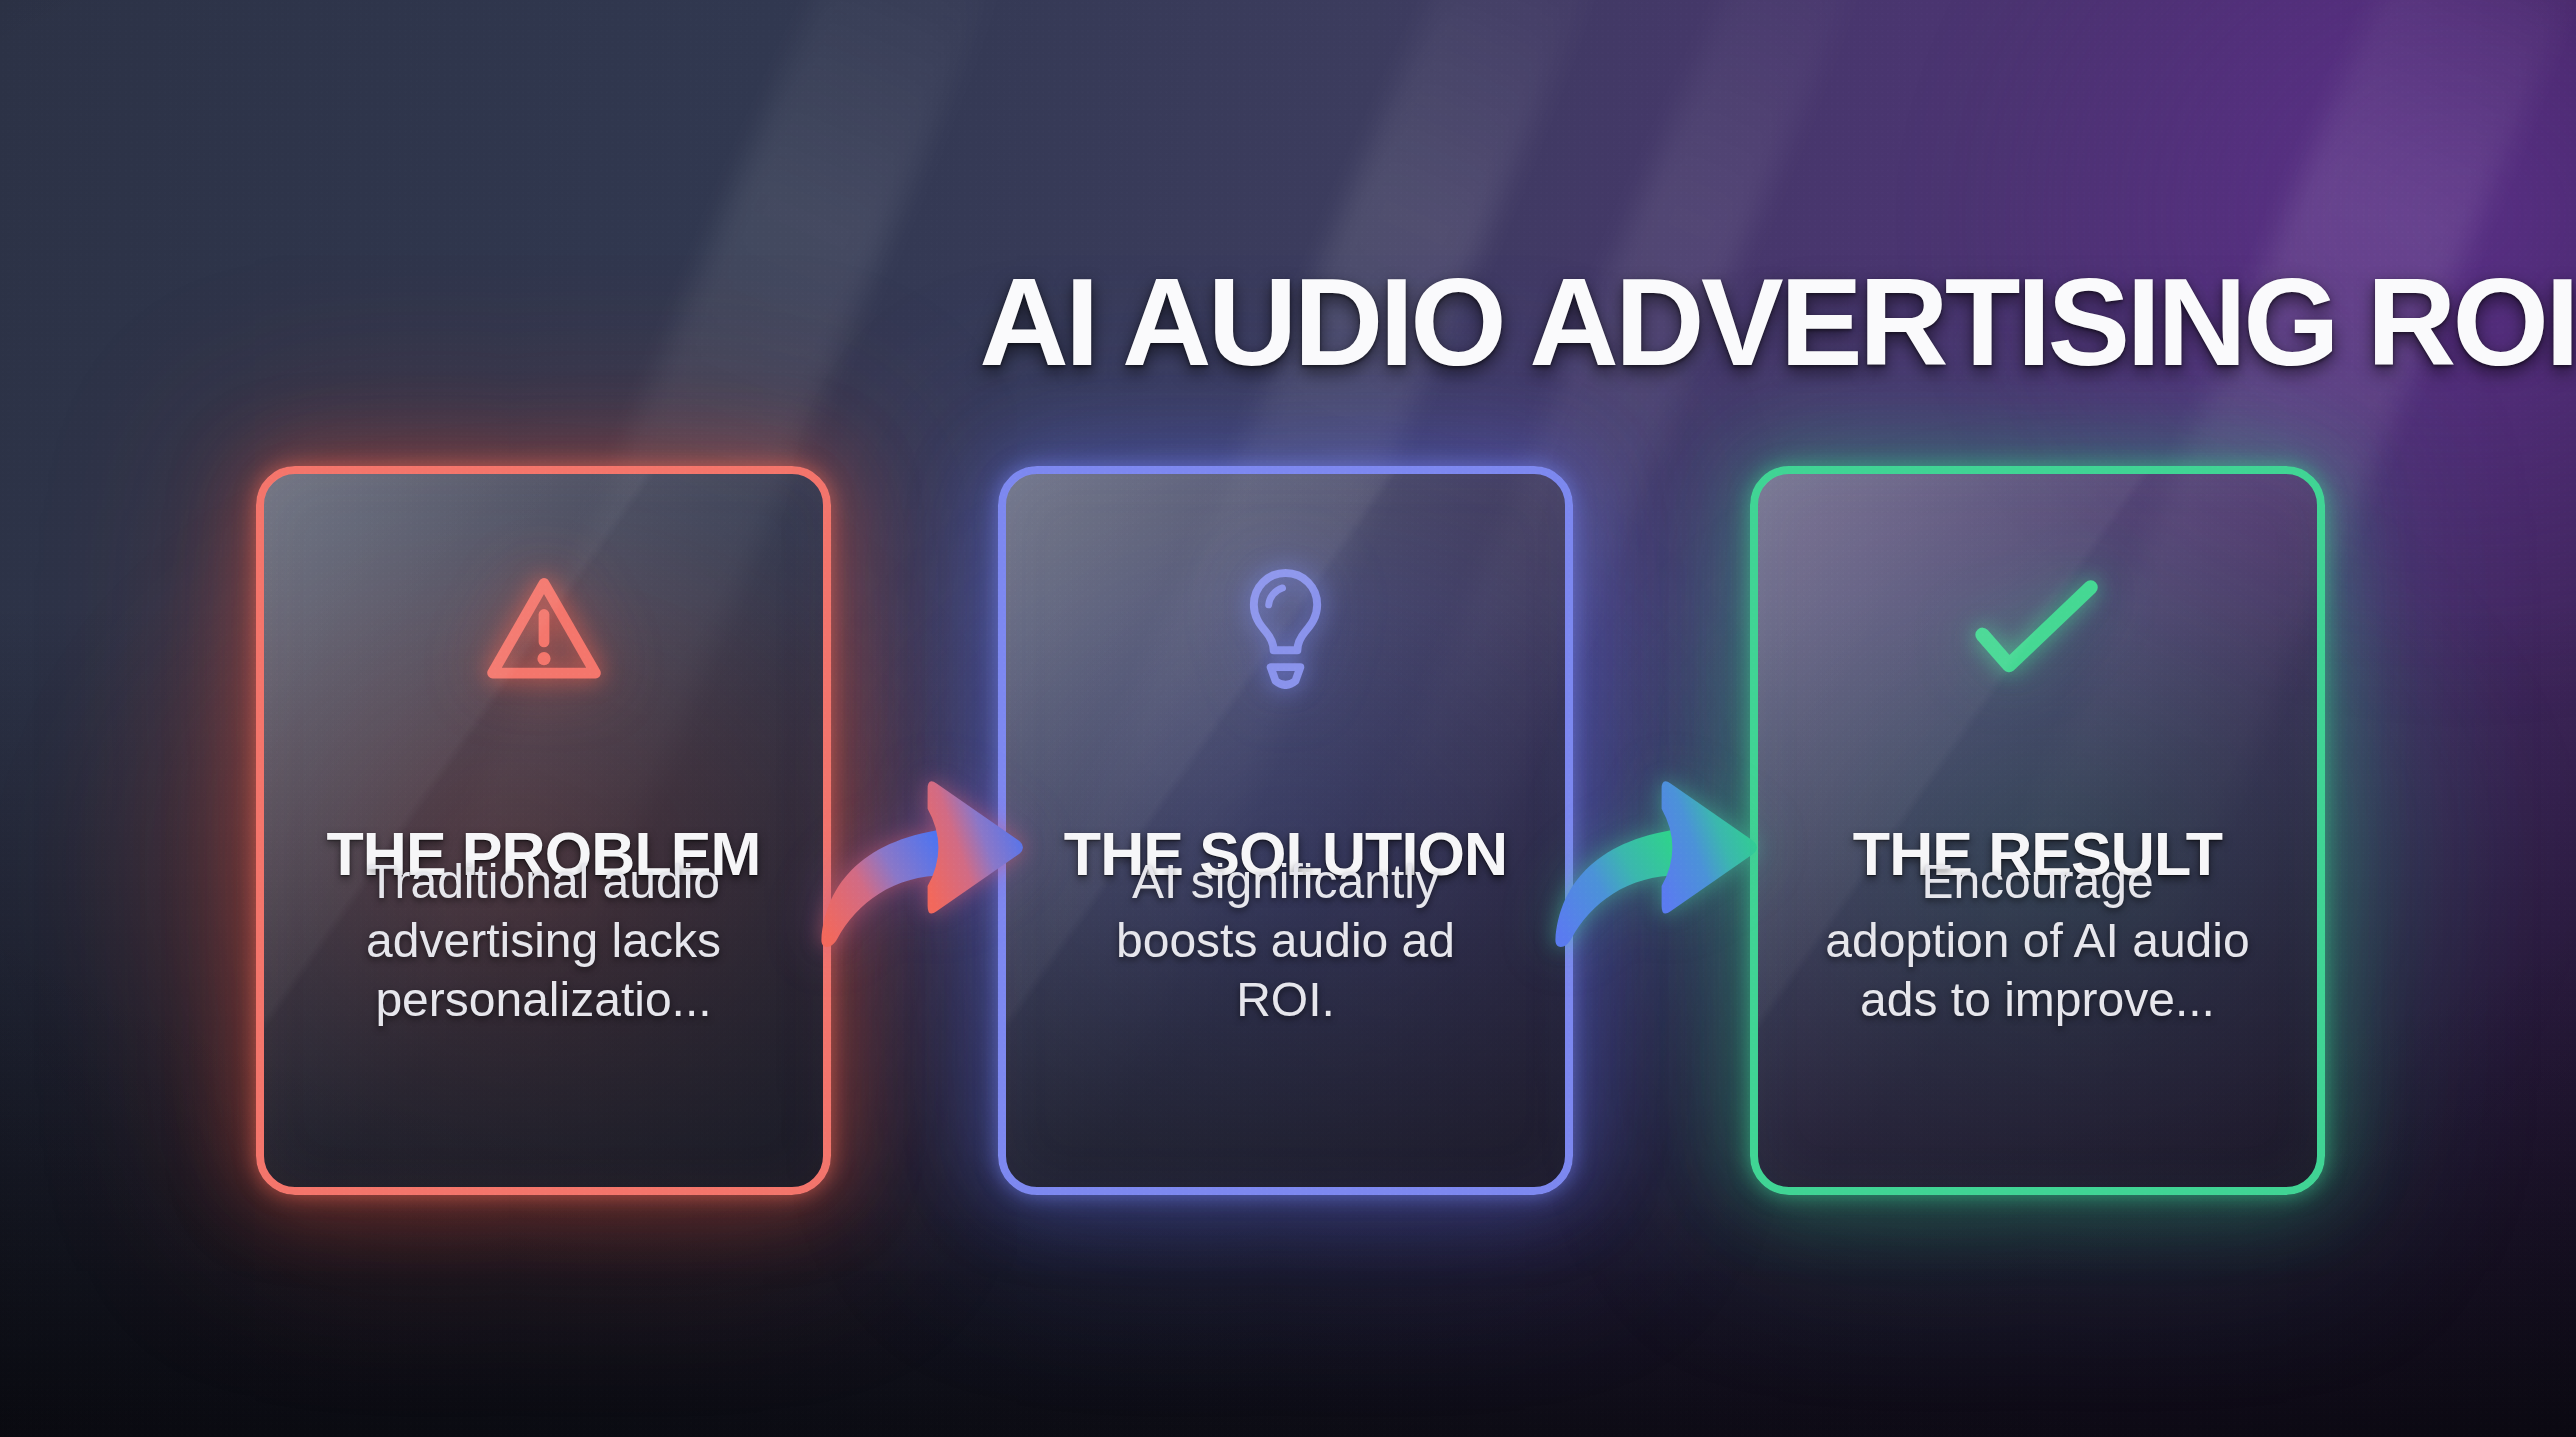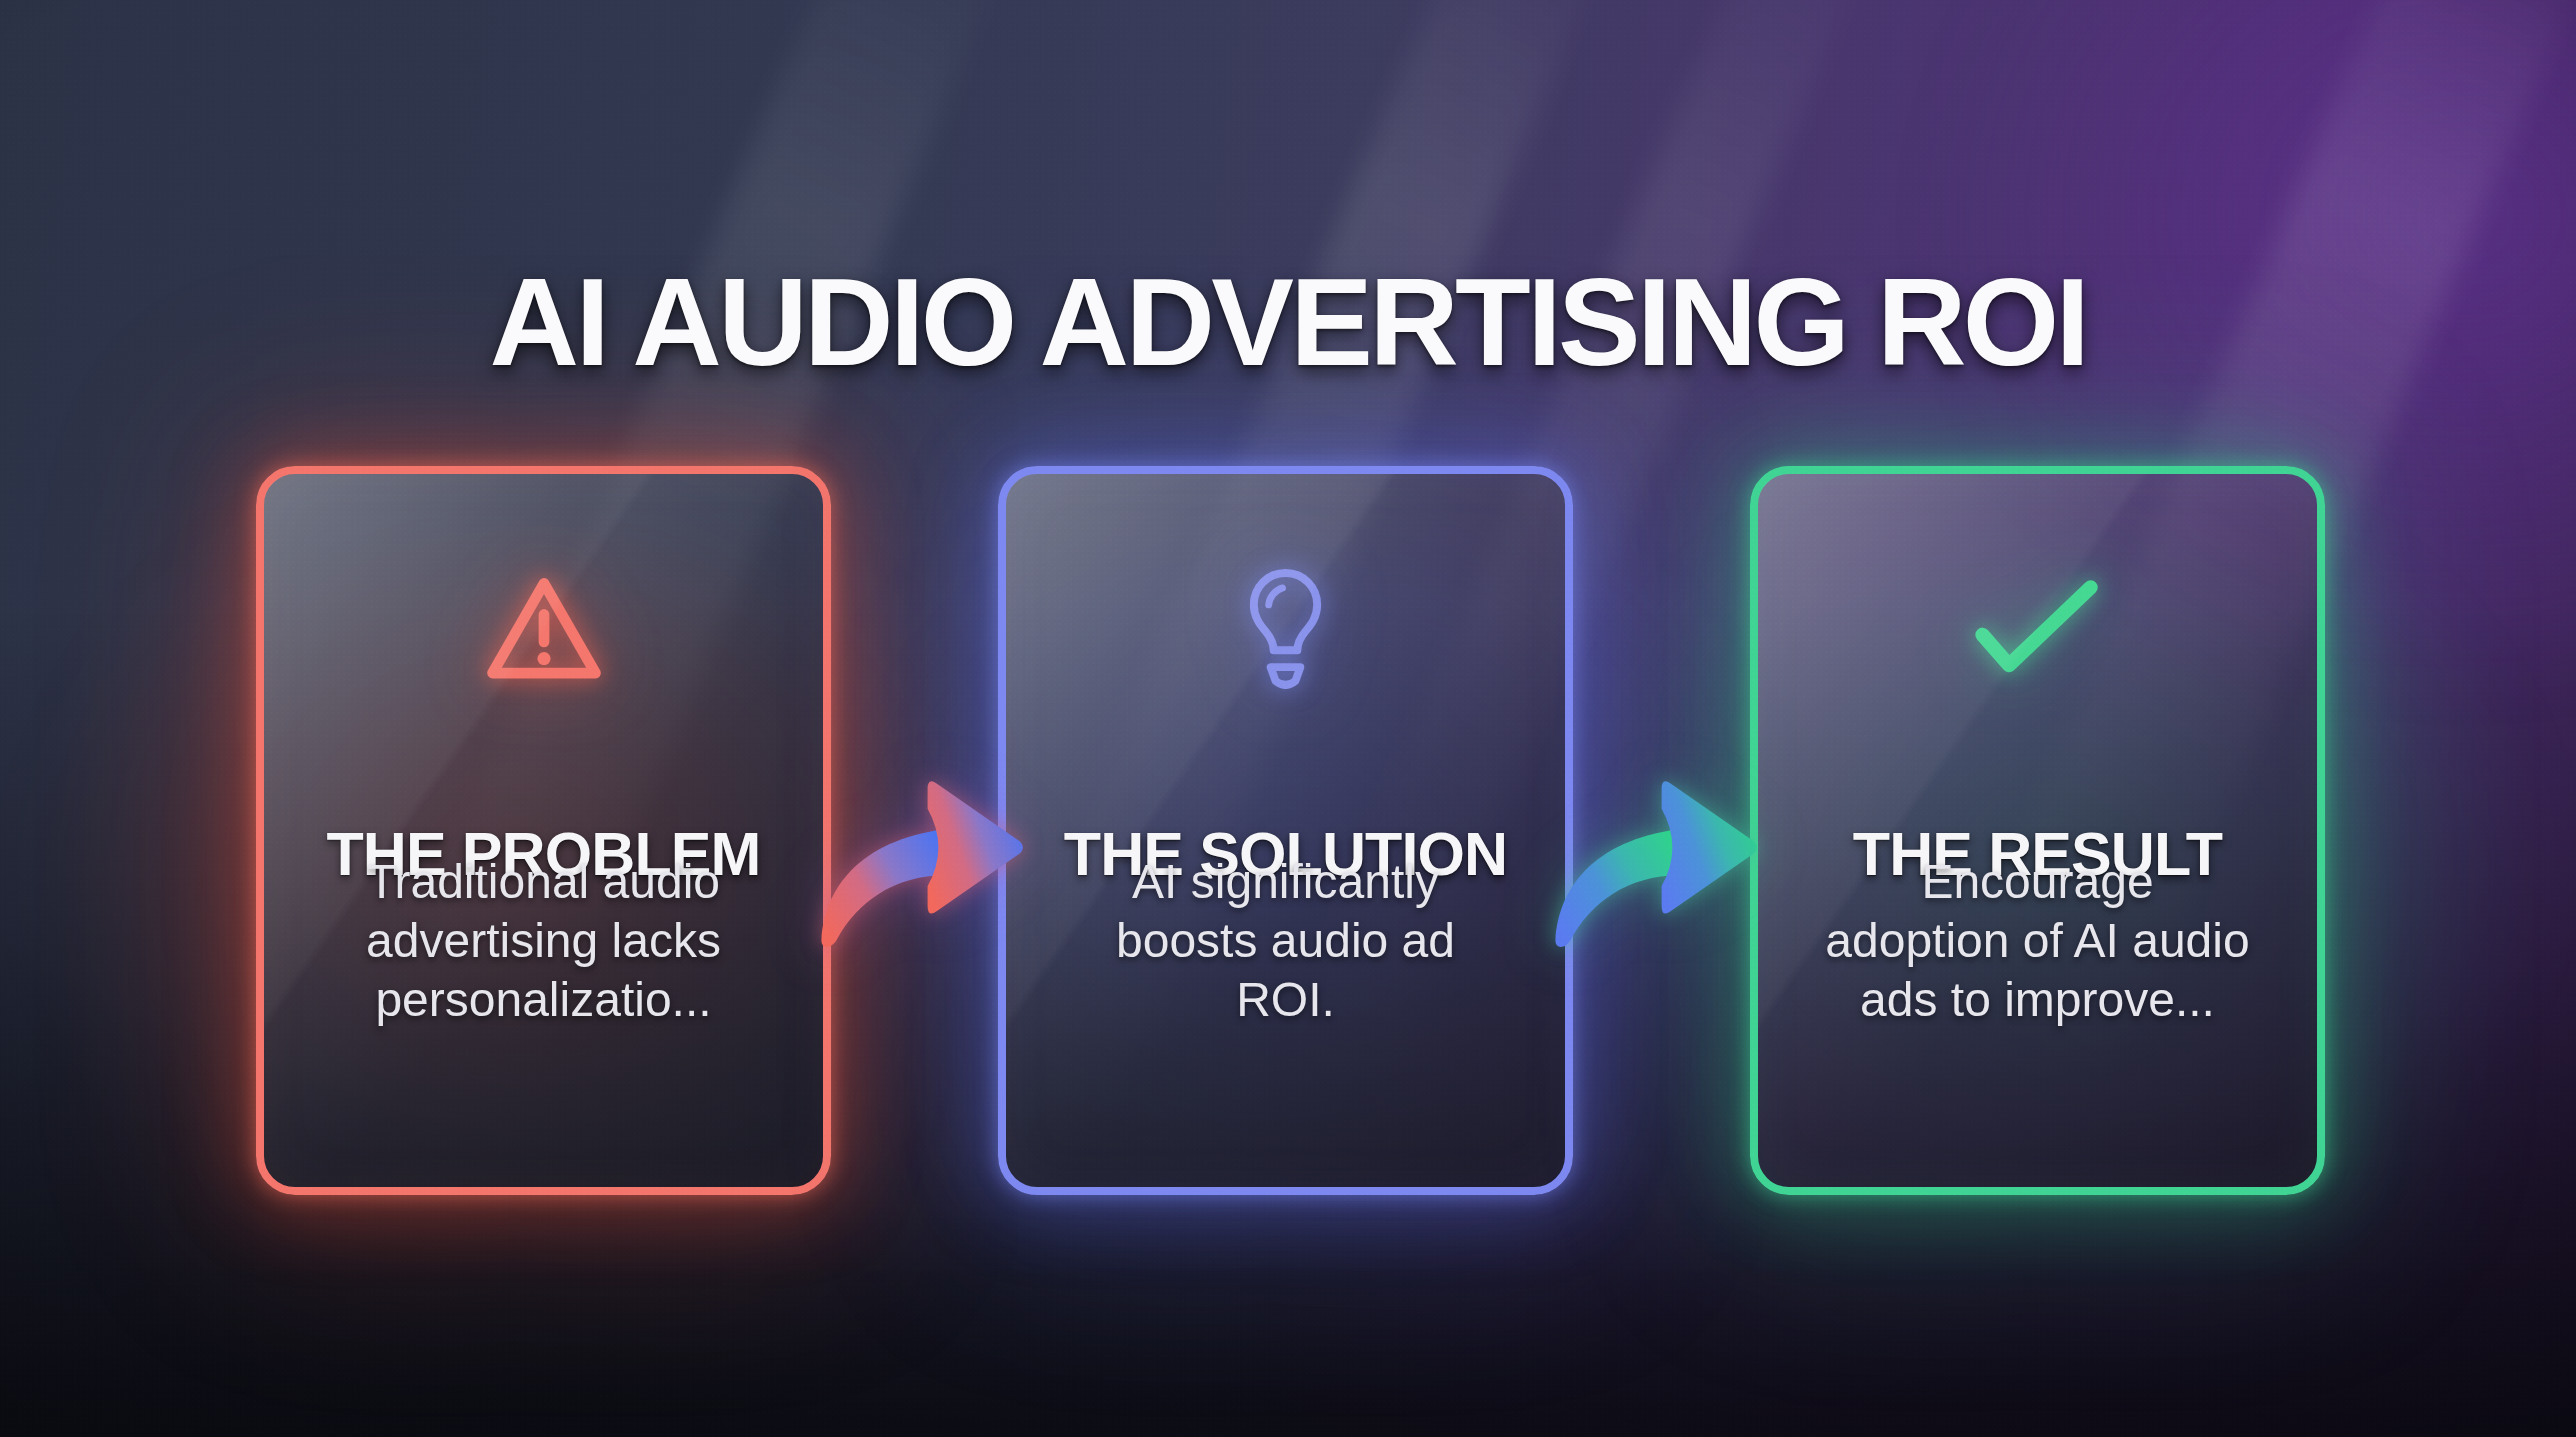--- a/index.html
+++ b/index.html
@@ -25,21 +25,21 @@
     filter:blur(13px);}
   .beam-1{left:562px;width:159px;opacity:.8;}
   .beam-2{left:1179px;width:140px;opacity:.9;}
   .beam-3{left:1470px;width:112px;opacity:.7;}
   .beam-4{left:2125px;width:178px;opacity:.9;}
   .dark-bottom{background:linear-gradient(180deg,rgba(8,8,14,0) 42%,rgba(8,8,14,.45) 72%,rgba(7,7,12,.88) 100%);}
   .vignette{background:radial-gradient(125% 100% at 50% 34%,rgba(0,0,0,0) 50%,rgba(5,5,10,.40) 82%,rgba(4,4,8,.72) 100%);}
   .noise{background-image:radial-gradient(rgba(255,255,255,.05) 0.9px,rgba(255,255,255,0) 0.9px);
     background-size:5.6px 5.6px;opacity:.40;mix-blend-mode:overlay;z-index:8;}
   
-  .title{position:absolute;top:168px;left:0;width:100%;text-align:center;z-index:6;
+  .title{position:absolute;top:168px;left:0;width:100%;text-align:right;z-index:6;
     font-size:124px;font-weight:bold;letter-spacing:-3.7px;color:#fafafc;
     text-shadow:0 6.6px 17px rgba(0,0,0,.55),0 1.9px 3.7px rgba(0,0,0,.5);}
   
   .card{position:absolute;top:466px;width:575px;height:729px;z-index:5;
     box-sizing:border-box;border:8.4px solid;border-radius:39px;
     background:linear-gradient(132deg,rgba(150,156,168,.52) 0%,rgba(120,126,140,.36) 22%,rgba(84,88,102,.26) 40%,rgba(44,46,58,.34) 58%,rgba(26,27,36,.52) 100%);}
   .card::after{content:"";position:absolute;inset:0;border-radius:30px;pointer-events:none;
     background:linear-gradient(125deg,rgba(255,255,255,.09) 0%,rgba(255,255,255,.045) 36%,rgba(255,255,255,0) 37%,rgba(255,255,255,0) 100%);}
   .card-problem{left:256px;border-color:#f4756b;
     box-shadow:0 0 20.6px 0.9px rgba(244,110,90,.55),0 0 75px 13px rgba(238,86,60,.35),0 0 178px 51px rgba(230,72,48,.17),inset 0 0 56px rgba(255,120,100,.05);}

